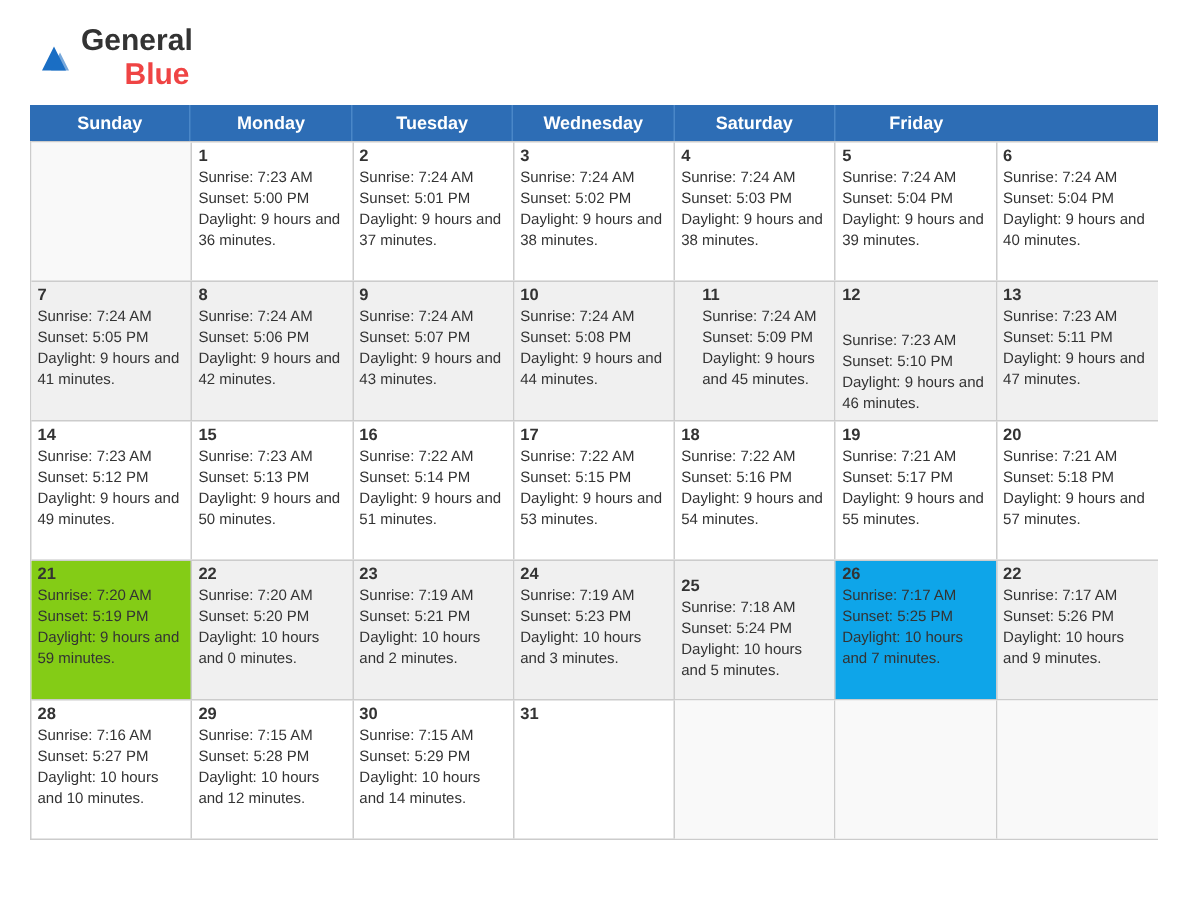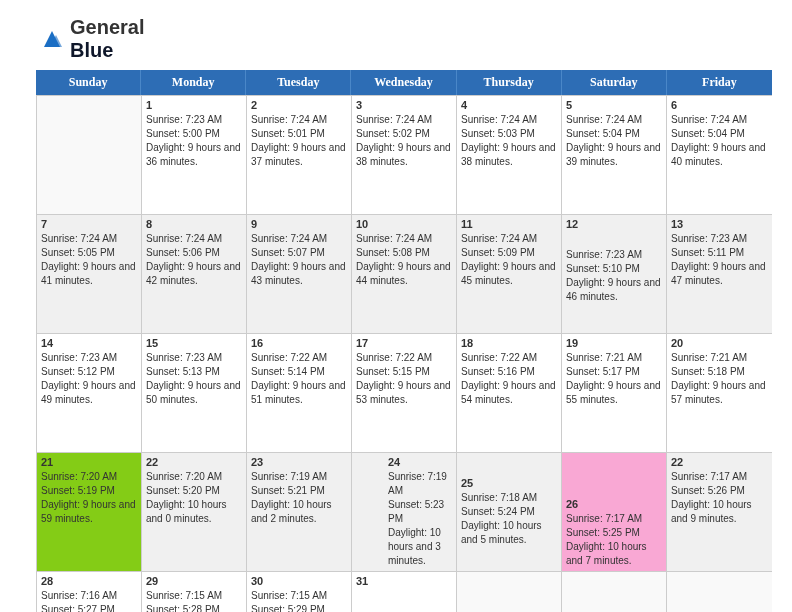--- a/index.html
+++ b/index.html
@@ -6,21 +6,21 @@
     body {
       font-family: Arial, sans-serif;
       background: #fff;
       width: 792px;
       height: 612px;
       overflow: hidden;
     }
     .page {
       width: 792px;
       height: 492px;
-      padding: 16px 20px 12px 36px;
+      padding: 16px 20px 12px 20px;
       display: flex;
       flex-direction: column;
     }
     .header {
       display: flex;
       justify-content: space-between;
       align-items: flex-start;
       margin-bottom: 8px;
     }
     .logo {
@@ -56,21 +56,20 @@
       grid-template-columns: repeat(7, 1fr);
       background: #2d6db5;
     }
     .cal-header-cell {
       color: #fff;
       font-size: 12px;
       font-weight: bold;
       text-align: center;
       padding: 5px 2px;
       border-right: 1px solid #4a87c8;
-      font-family: Liberation Serif, serif;
     }
     .cal-header-cell:last-child { border-right: none; }
     .cal-body {
       flex: 1;
       display: grid;
       grid-template-rows: repeat(5, 1fr);
       border-left: 1px solid #ccc;
       border-bottom: 1px solid #ccc;
     }
     .cal-row {
@@ -107,38 +106,37 @@
 
 <div class="page">
   <div class="header">
     <div class="logo">
       <div class="logo-wrapper">
         <svg width="32" height="32" viewBox="0 0 32 32">
           <polygon points="8,24 16,8 24,24" fill="#1a6ec4"></polygon>
           <polygon points="14,24 20,12 26,24" fill="#1a6ec4" opacity="0.6"></polygon>
         </svg>
         <span style="font-size:20px;font-weight:bold;">
-          <span style="color:#333;">General</span><br><span style="color:#0f172a;">Blue</span>
+          <span style="color:#333;">General</span><br><span style="color:#ef4444;margin-left:29px;">Blue</span>
         </span>
       </div>
     </div>
     <div class="title-block">
       <div class="cal-title"></div>
       <div class="cal-subtitle"></div>
     </div>
   </div>
 
   <div class="calendar">
     <div class="cal-header-row">
 
     <div class="cal-header-cell">Sunday</div>
         <div class="cal-header-cell">Monday</div>
         <div class="cal-header-cell">Tuesday</div>
         <div class="cal-header-cell">Wednesday</div>
-        <div class="cal-header-cell">Thursday</div>
         <div class="cal-header-cell">Saturday</div>
         <div class="cal-header-cell">Friday</div>
       </div>
     <div class="cal-body">
 
     <div class="cal-row">
           <div class="cal-cell empty"></div>
           <div class="cal-cell">
             <div class="day-num">1</div>
             <div class="day-info" style="white-space: pre-line;">Sunrise: 7:23 AM
@@ -194,21 +192,21 @@
             <div class="day-info" style="white-space: pre-line;">Sunrise: 7:24 AM
 Sunset: 5:07 PM
 Daylight: 9 hours and 43 minutes.</div>
           </div>
           <div class="cal-cell" style="background: rgb(240, 240, 240);">
             <div class="day-num">10</div>
             <div class="day-info" style="white-space: pre-line;">Sunrise: 7:24 AM
 Sunset: 5:08 PM
 Daylight: 9 hours and 44 minutes.</div>
           </div>
-          <div class="cal-cell" style="background: rgb(240, 240, 240);">
+          <div class="cal-cell" style="background: rgb(240, 240, 240); margin-left: 14px;">
             <div class="day-num">11</div>
             <div class="day-info" style="white-space: pre-line;">Sunrise: 7:24 AM
 Sunset: 5:09 PM
 Daylight: 9 hours and 45 minutes.</div>
           </div>
           <div class="cal-cell" style="background: rgb(240, 240, 240); gap: 16px;">
             <div class="day-num">12</div>
             <div class="day-info" style="white-space: pre-line;">Sunrise: 7:23 AM
 Sunset: 5:10 PM
 Daylight: 9 hours and 46 minutes.</div>
@@ -276,33 +274,33 @@
             <div class="day-info" style="white-space: pre-line;">Sunrise: 7:20 AM
 Sunset: 5:20 PM
 Daylight: 10 hours and 0 minutes.</div>
           </div>
           <div class="cal-cell" style="background: rgb(240, 240, 240);">
             <div class="day-num">23</div>
             <div class="day-info" style="white-space: pre-line;">Sunrise: 7:19 AM
 Sunset: 5:21 PM
 Daylight: 10 hours and 2 minutes.</div>
           </div>
-          <div class="cal-cell" style="background: rgb(240, 240, 240); margin-left: 32px;">
+          <div class="cal-cell" style="background: rgb(240, 240, 240);">
             <div class="day-num">24</div>
             <div class="day-info" style="white-space: pre-line;">Sunrise: 7:19 AM
 Sunset: 5:23 PM
 Daylight: 10 hours and 3 minutes.</div>
           </div>
           <div class="cal-cell" style="background: rgb(240, 240, 240); justify-content: center;">
             <div class="day-num">25</div>
             <div class="day-info" style="white-space: pre-line;">Sunrise: 7:18 AM
 Sunset: 5:24 PM
 Daylight: 10 hours and 5 minutes.</div>
           </div>
-          <div class="cal-cell" style="background: #f9a8d4; justify-content: flex-end;">
+          <div class="cal-cell" style="background: #0ea5e9;">
             <div class="day-num">26</div>
             <div class="day-info" style="white-space: pre-line;">Sunrise: 7:17 AM
 Sunset: 5:25 PM
 Daylight: 10 hours and 7 minutes.</div>
           </div>
           <div class="cal-cell" style="background: rgb(240, 240, 240);">
             <div class="day-num">22</div>
             <div class="day-info" style="white-space: pre-line;">Sunrise: 7:17 AM
 Sunset: 5:26 PM
 Daylight: 10 hours and 9 minutes.</div>

